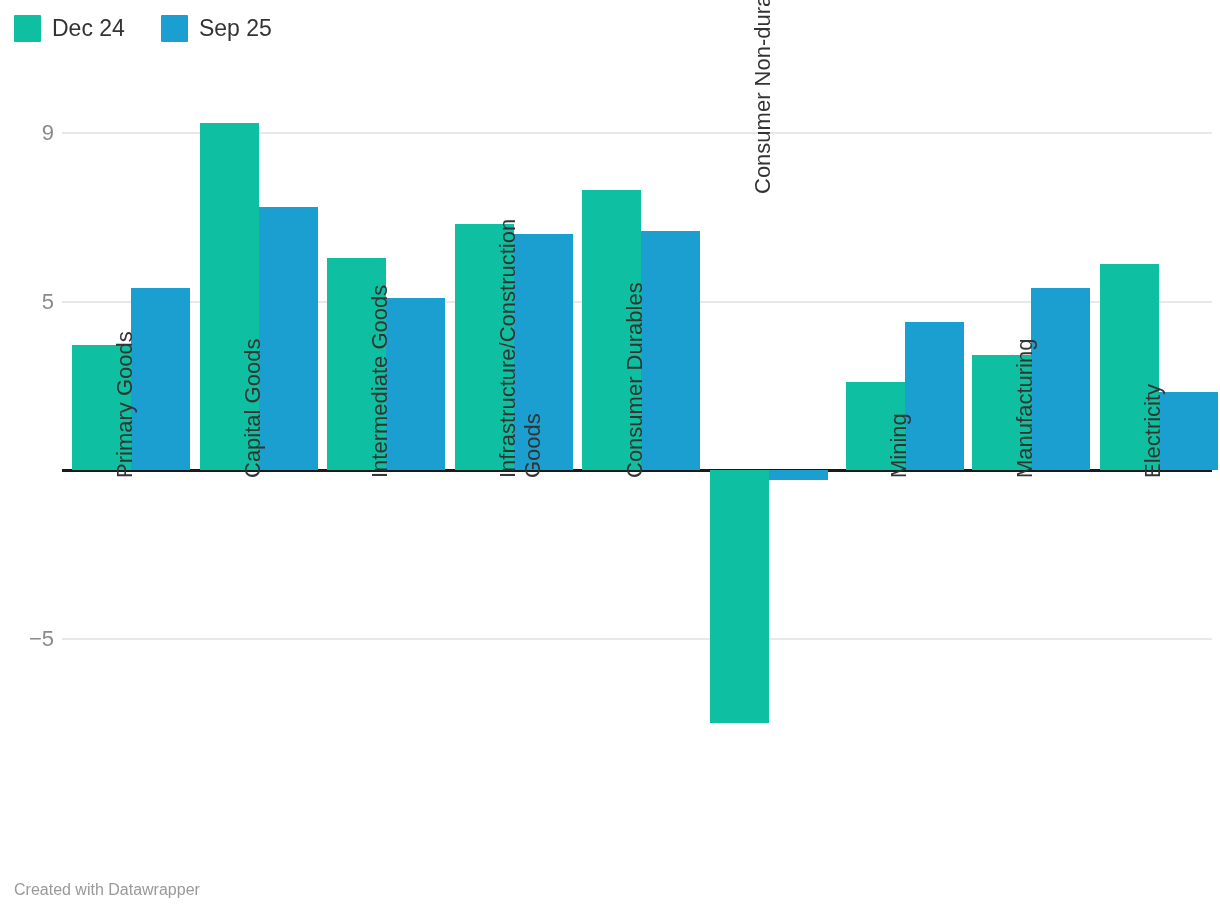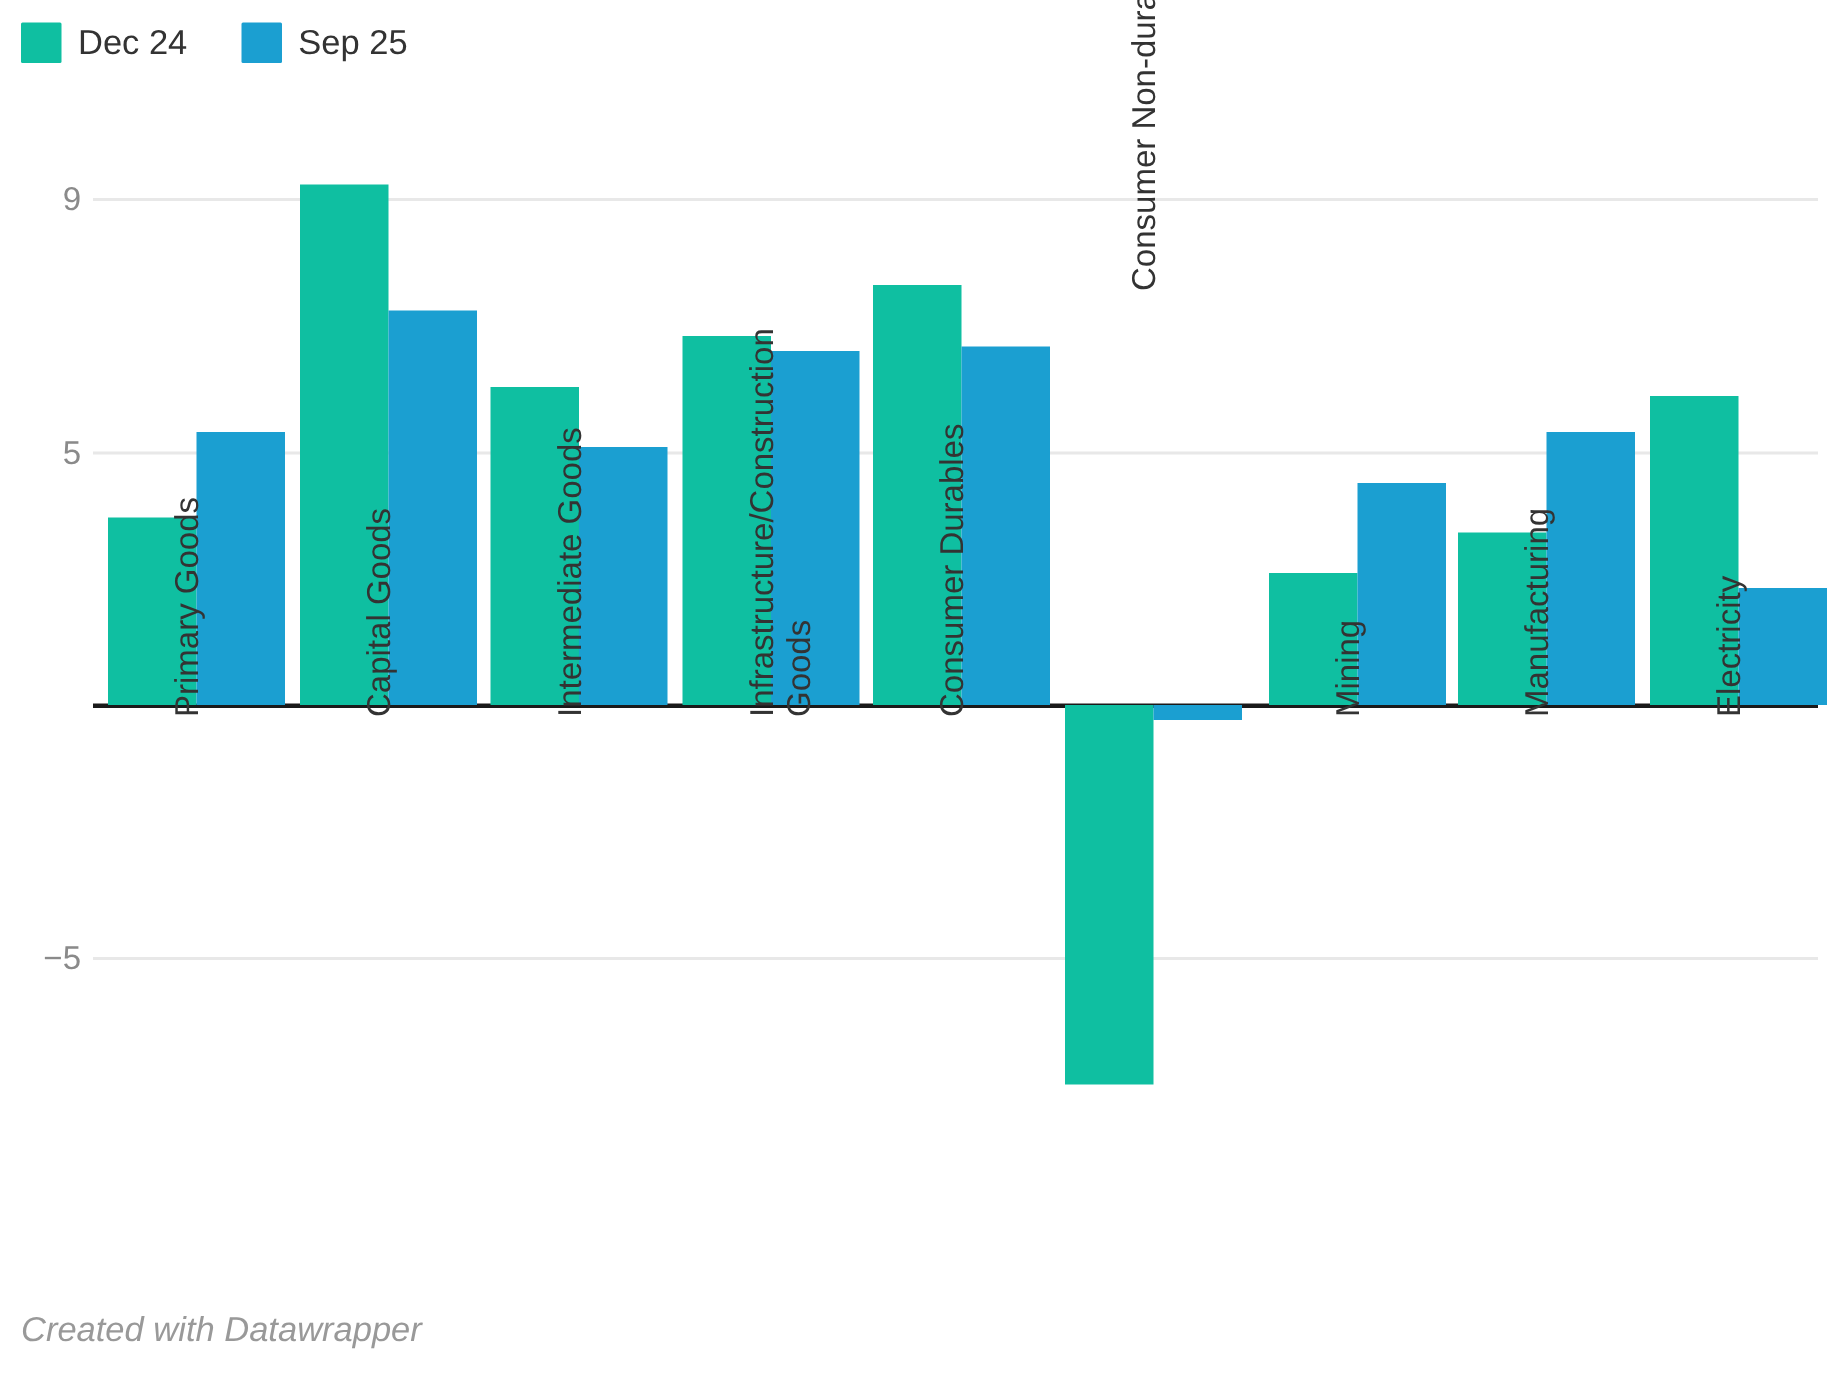--- a/index.html
+++ b/index.html
@@ -113,24 +113,23 @@
     line-height: 25px;
     white-space: pre;
     text-align: left;
   }
 
   
   #footer {
     position: absolute;
     left: 14px;
     bottom: 22px;
-    font-size: 23px;
+    font-size: 16px;
     color: #999999;
     line-height: 1;
-    font-style: italic;
   }
 </style>
 </head>
 <body>
 
 <div id="legend">
   <div class="legend-item">
     <span class="legend-swatch" style="background: rgb(15, 191, 161);"></span>
     <span class="legend-label">Dec 24</span>
   </div>

